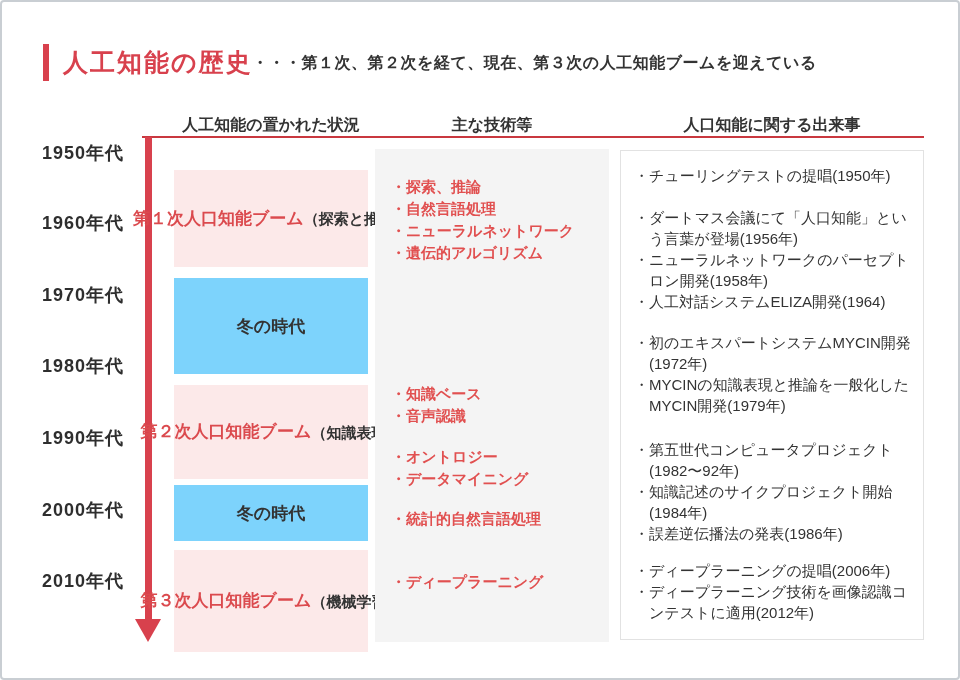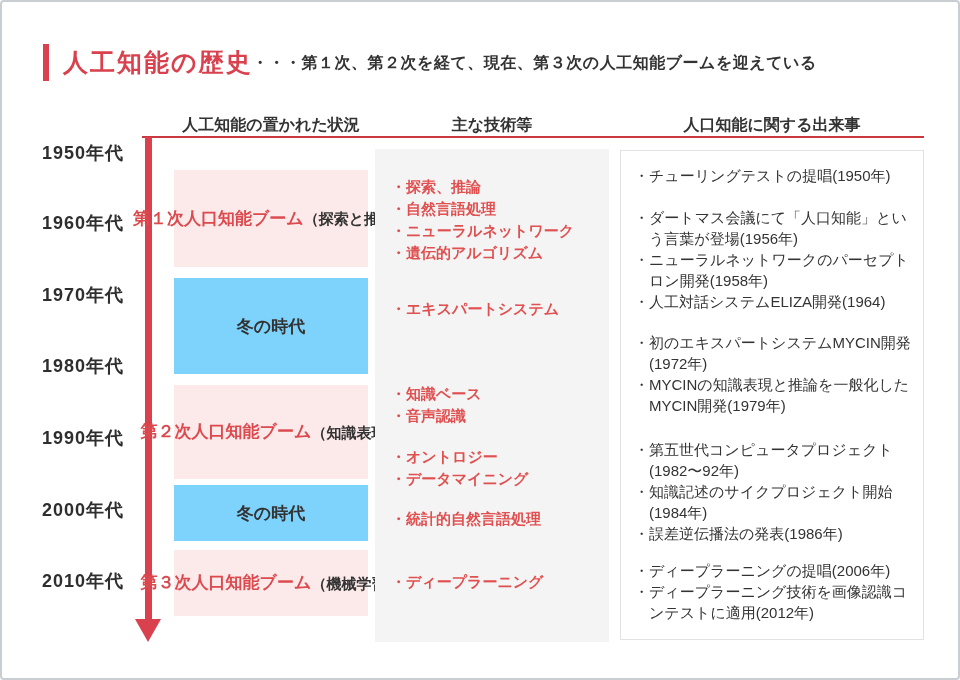--- a/index.html
+++ b/index.html
@@ -76,35 +76,32 @@
     <span class="t-winter">冬の時代</span>
   </div>
   <div class="sbox boom" style="top:383px;height:94px">
     <span class="t-red">第２次</span>
     <span class="t-red">人口知能ブーム</span>
     <span class="t-note">（知識表現）</span>
   </div>
   <div class="sbox winter" style="top:483px;height:56px">
     <span class="t-winter">冬の時代</span>
   </div>
-  <div class="sbox boom" style="top:548px;height:66px">
+  <div class="sbox boom" style="top:548px;height:102px">
     <span class="t-red">第３次</span>
     <span class="t-red">人口知能ブーム</span>
     <span class="t-note">（機械学習）</span>
   </div>
 
   <div class="tech-panel"></div>
   <div class="tech-group" style="top:174px">
     <div>・探索、推論</div>
     <div>・自然言語処理</div>
     <div>・ニューラルネットワーク</div>
     <div>・遺伝的アルゴリズム</div>
-  </div>
-  <div class="tech-group" style="top:296px">
-    <div>・エキスパートシステム</div>
   </div>
   <div class="tech-group" style="top:381px">
     <div>・知識ベース</div>
     <div>・音声認識</div>
   </div>
   <div class="tech-group" style="top:444px">
     <div>・オントロジー</div>
     <div>・データマイニング</div>
   </div>
   <div class="tech-group" style="top:506px">

